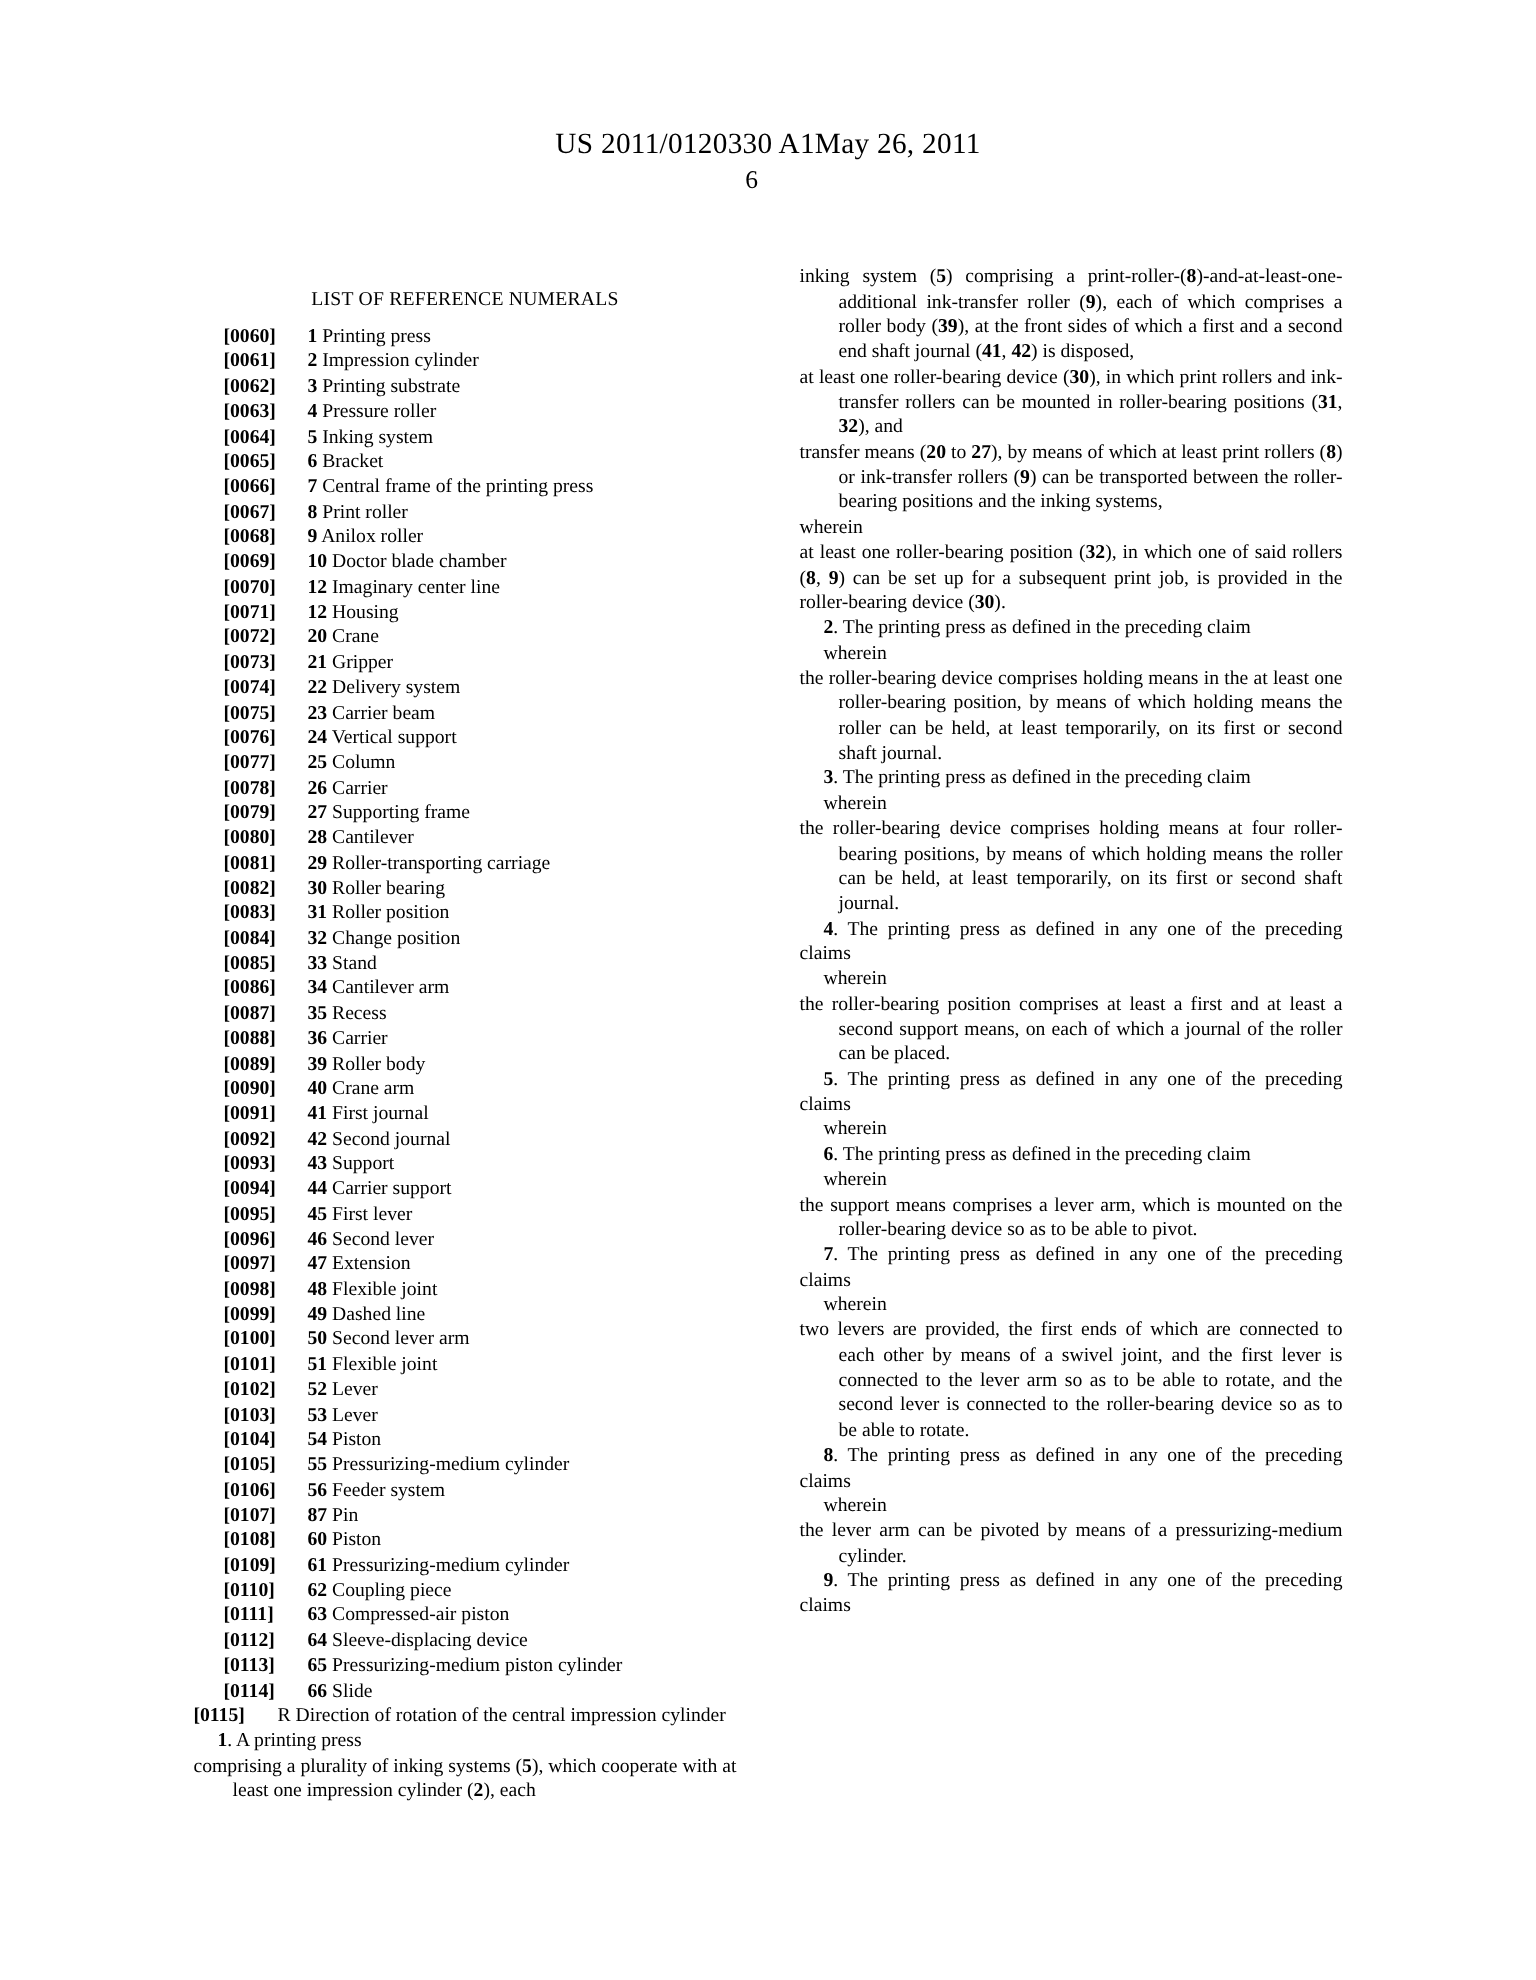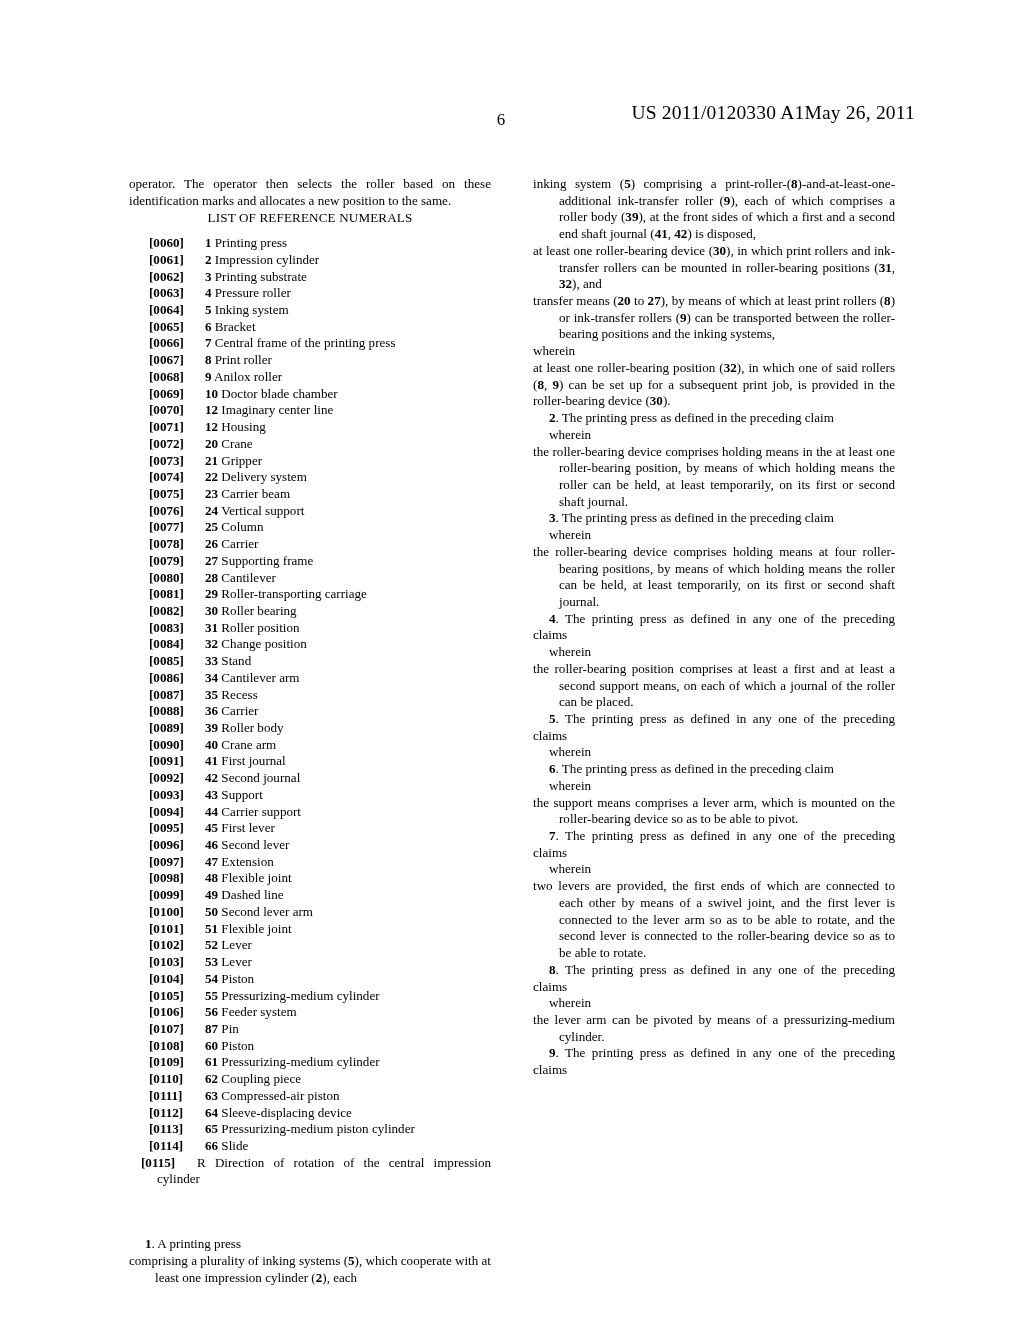--- a/index.html
+++ b/index.html
@@ -20,28 +20,27 @@
     position: absolute;
     left: 0; top: 0;
     width: 1024px;
     height: 1320px;
   }
 
   
   .runhead {
     position: absolute;
     left: 129px;
-    top: 102px;
+    top: 86px;
     width: 766px;
     display: flex;
-    justify-content: flex-end;
+    justify-content: center;
     align-items: baseline;
     font-size: 19.5px;
     letter-spacing: 0.2px;
-    margin-left: 20px;
   }
   .runhead .pubno { white-space: nowrap; }
   .runhead .pubdate { white-space: nowrap; }
 
   .pagenum {
     position: absolute;
     left: 0;
     top: 110px;
     width: 1002px;
     text-align: center;
@@ -68,21 +67,21 @@
   .col-right { left: 404px; }
 
   .para {
     text-align: justify;
     text-justify: inter-word;
   }
 
   
   .sec-head {
     text-align: center;
-    margin-top: 1px;
+    margin-top: 15px;
     margin-bottom: 8px;
     font-size: 13.1px;
     letter-spacing: 0.15px;
   }
 
   
   .refitem {
     display: block;
     white-space: nowrap;
     padding-left: 0;
@@ -95,34 +94,32 @@
   }
   .refitem .rnum {
     font-weight: bold;
   }
   
   .refitem-wrap {
     white-space: normal;
     text-align: justify;
     padding-left: 16px;
     text-indent: -16px;
-    margin-left: 12px;
   }
   .refitem-wrap .pnum {
     font-weight: bold;
     display: inline-block;
     width: 56px;
     text-indent: 0;
   }
 
   
   .claim-head {
     text-indent: 16px;
     text-align: left;
-    margin-top: 48px;
   }
   .claim-head .cnum { font-weight: bold; }
   
   .claim-head-hang {
     text-indent: 16px;
     text-align: justify;
     text-justify: inter-word;
   }
 
   .wherein {
@@ -153,21 +150,20 @@
     <span class="pubno">US 2011/0120330 A1</span>
     <span class="pubdate">May 26, 2011</span>
   </div>
 
   <div class="pagenum">6</div>
 
   <div class="columns">
 
     <div class="col col-left">
 
-      <div class="para body-flat">operator. The operator then selects the roller based on these identification marks and allocates a new position to the same.</div>
 
       <div class="sec-head">LIST OF REFERENCE NUMERALS</div>
 
       <div>
 
       <div class="refitem"><span class="pnum">[0060]</span><span class="rnum">1</span><span> Printing press</span></div>
           <div class="refitem"><span class="pnum">[0061]</span><span class="rnum">2</span><span> Impression cylinder</span></div>
           <div class="refitem"><span class="pnum">[0062]</span><span class="rnum">3</span><span> Printing substrate</span></div>
           <div class="refitem"><span class="pnum">[0063]</span><span class="rnum">4</span><span> Pressure roller</span></div>
           <div class="refitem"><span class="pnum">[0064]</span><span class="rnum">5</span><span> Inking system</span></div>

